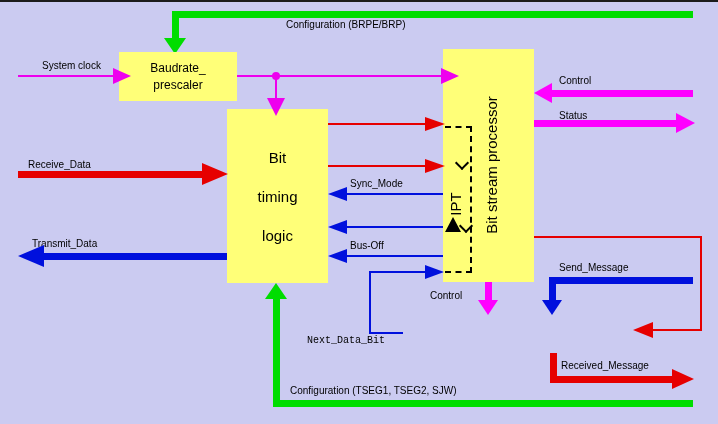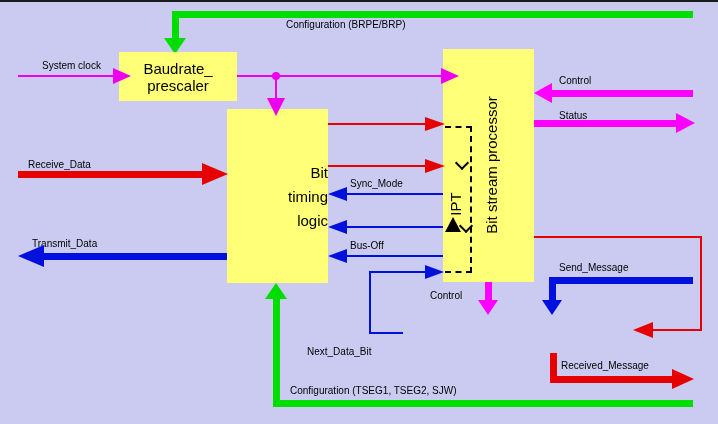--- a/index.html
+++ b/index.html
@@ -10,23 +10,23 @@
   .box   { position:absolute; background:#ffff78; }
   .lbl   { position:absolute; color:#000; font-size:10px; white-space:nowrap; line-height:16px; }
   .hline, .vline, .dash { position:absolute; }
   .arrow { position:absolute; width:0; height:0; }
   .dot   { position:absolute; border-radius:50%; }
   .chev  { position:absolute; width:8px; height:8px;
            border-right:2px solid #000; border-bottom:2px solid #000; transform:rotate(45deg); }
   .vtext { position:absolute; transform:rotate(-90deg); color:#000;
            text-align:center; white-space:nowrap; }
   .btl-text { position:absolute; inset:0; display:flex; flex-direction:column;
-              justify-content:center; align-items:flex-end; gap:7px; font-size:15px; color:#000; }
+              justify-content:center; align-items:center; gap:22px; font-size:15px; color:#000; }
   .bp-text  { position:absolute; inset:0; display:flex; flex-direction:column;
-              justify-content:center; align-items:center; font-size:15px; line-height:17px; color:#000; }
+              justify-content:center; align-items:center; font-size:12px; line-height:17px; color:#000; }
   .sr-text  { position:absolute; inset:0; display:flex; justify-content:center;
               align-items:center; font-size:15px; color:#000; }
 </style>
 </head>
 <body>
 
 <div class="stage">
 
   <div class="hline" style="left:0;top:0;width:718px;height:2px;background:#1b1b1b;"></div>
 
@@ -117,21 +117,21 @@
 
   <div class="lbl" style="left:559px;top:260px;">Send_Message</div>
   <div class="hline" style="left:552px;top:277px;width:141px;height:7px;background:#0010dd;"></div>
   <div class="vline" style="left:549px;top:277px;width:7px;height:25px;background:#0010dd;"></div>
   <div class="arrow" style="left:542px;top:300px;border-left:10px solid transparent;border-right:10px solid transparent;border-top:15px solid #0010dd;"></div>
 
   <div class="lbl" style="left:430px;top:288px;">Control</div>
   <div class="vline" style="left:485px;top:282px;width:7px;height:20px;background:#ff00ff;"></div>
   <div class="arrow" style="left:478px;top:300px;border-left:10px solid transparent;border-right:10px solid transparent;border-top:15px solid #ff00ff;"></div>
 
-  <div class="lbl" style="left:307px;top:344px;">Next_Data_Bit</div>
+  <div class="lbl" style="left:307px;top:333px;font-family:Liberation Mono, monospace;">Next_Data_Bit</div>
   <div class="hline" style="left:369px;top:332px;width:34px;height:2px;background:#0010dd;"></div>
   <div class="vline" style="left:369px;top:271px;width:2px;height:63px;background:#0010dd;"></div>
   <div class="hline" style="left:370px;top:271px;width:55px;height:2px;background:#0010dd;"></div>
   <div class="arrow" style="left:425px;top:265px;border-top:7px solid transparent;border-bottom:7px solid transparent;border-left:19px solid #0010dd;"></div>
 
   <div class="lbl" style="left:561px;top:358px;">Received_Message</div>
   <div class="vline" style="left:550px;top:353px;width:7px;height:30px;background:#e60000;"></div>
   <div class="hline" style="left:550px;top:376px;width:123px;height:7px;background:#e60000;"></div>
   <div class="arrow" style="left:672px;top:369px;border-top:10px solid transparent;border-bottom:10px solid transparent;border-left:22px solid #e60000;"></div>
 

